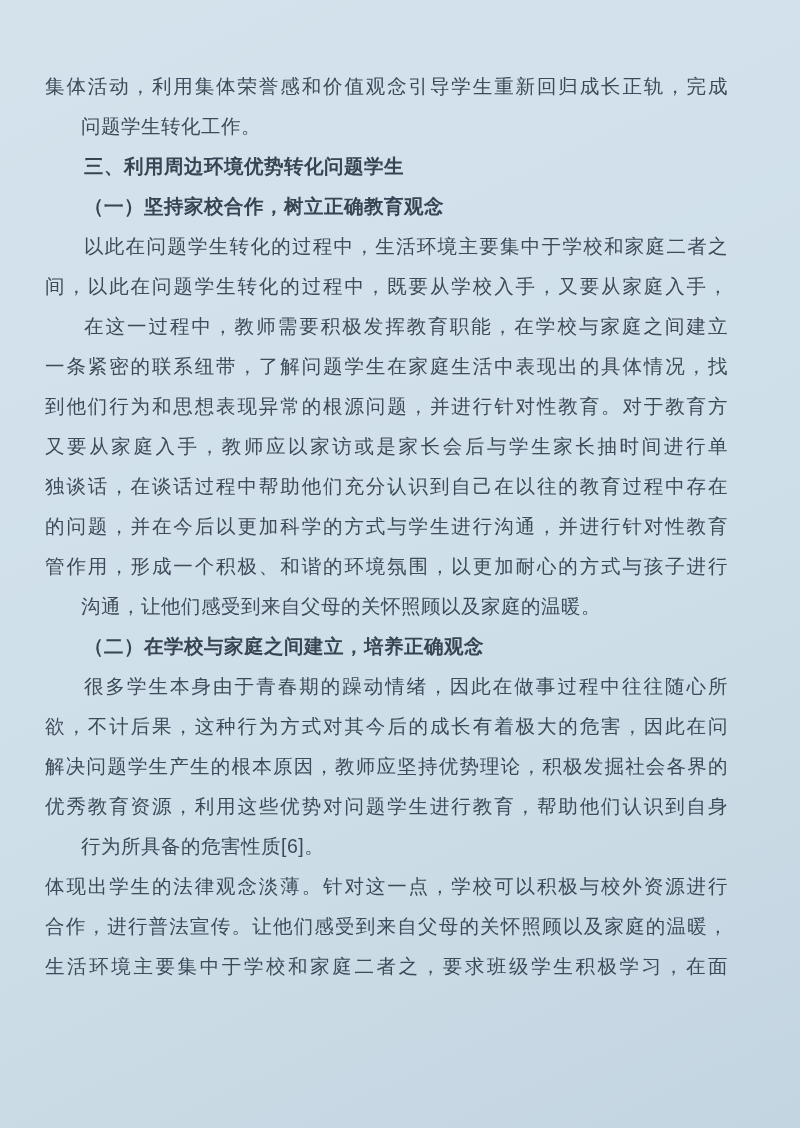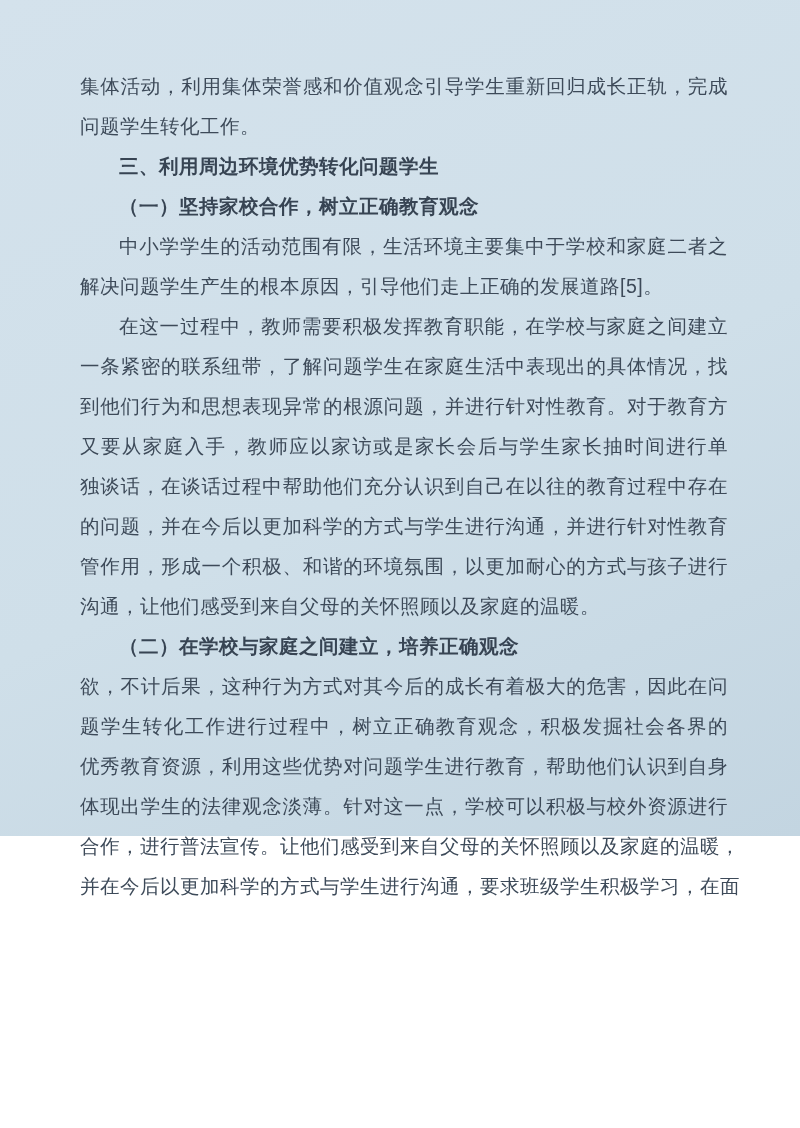--- a/index.html
+++ b/index.html
@@ -8,68 +8,71 @@
   }
   body {
     width: 800px;
     height: 1128px;
     overflow: hidden;
     font-family: "Liberation Sans", sans-serif;
   }
   .page {
     box-sizing: border-box;
     width: 800px;
-    height: 836px;
-    padding: 66px 72px 0 80px;
+    height: 1128px;
+    padding: 66px 72px 0 45px;
     background: linear-gradient(155deg, #d4e2ec 0%, #cfdfe9 55%, #c3d5e1 100%);
   }
   .line {
     height: 40px;
     line-height: 40px;
     font-size: 19.5px;
     color: #3d4a59;
     text-align: justify;
     text-align-last: justify;
     text-justify: inter-character;
     white-space: nowrap;
     letter-spacing: 0.5px;
   }
   .line.end {
     text-align: center;
     text-align-last: left;
+    margin-left: 36px;
   }
   .line.indent {
     text-indent: 39px;
   }
   .line.heading {
     font-weight: 700;
     text-align: left;
     text-align-last: left;
     text-indent: 39px;
     color: #374453;
   }
 </style>
 </head>
 <body>
 
 <div class="page">
   <div class="line">集体活动，利用集体荣誉感和价值观念引导学生重新回归成长正轨，完成</div>
   <div class="line end">问题学生转化工作。</div>
   <div class="line heading">三、利用周边环境优势转化问题学生</div>
   <div class="line heading">（一）坚持家校合作，树立正确教育观念</div>
-  <div class="line indent">中小学学生的活动范围有限，生活环境主要集中于学校和家庭二者之</div>
-  <div class="line end">解决问题学生产生的根本原因，引导他们走上正确的发展道路[5]。</div>
+  <div class="line indent">以此在问题学生转化的过程中，生活环境主要集中于学校和家庭二者之</div>
+  <div class="line">间，以此在问题学生转化的过程中，既要从学校入手，又要从家庭入手，</div>
   <div class="line indent">在这一过程中，教师需要积极发挥教育职能，在学校与家庭之间建立</div>
   <div class="line">一条紧密的联系纽带，了解问题学生在家庭生活中表现出的具体情况，找</div>
   <div class="line">到他们行为和思想表现异常的根源问题，并进行针对性教育。对于教育方</div>
   <div class="line">又要从家庭入手，教师应以家访或是家长会后与学生家长抽时间进行单</div>
   <div class="line">独谈话，在谈话过程中帮助他们充分认识到自己在以往的教育过程中存在</div>
   <div class="line">的问题，并在今后以更加科学的方式与学生进行沟通，并进行针对性教育</div>
   <div class="line">管作用，形成一个积极、和谐的环境氛围，以更加耐心的方式与孩子进行</div>
   <div class="line end">沟通，让他们感受到来自父母的关怀照顾以及家庭的温暖。</div>
   <div class="line heading">（二）在学校与家庭之间建立，培养正确观念</div>
+  <div class="line indent">很多学生本身由于青春期的躁动情绪，因此在做事过程中往往随心所</div>
   <div class="line">欲，不计后果，这种行为方式对其今后的成长有着极大的危害，因此在问</div>
-  <div class="line">题学生转化工作进行过程中，树立正确教育观念，积极发掘社会各界的</div>
+  <div class="line">解决问题学生产生的根本原因，教师应坚持优势理论，积极发掘社会各界的</div>
   <div class="line">优秀教育资源，利用这些优势对问题学生进行教育，帮助他们认识到自身</div>
+  <div class="line end">行为所具备的危害性质[6]。</div>
   <div class="line">体现出学生的法律观念淡薄。针对这一点，学校可以积极与校外资源进行</div>
   <div class="line">合作，进行普法宣传。让他们感受到来自父母的关怀照顾以及家庭的温暖，</div>
-  <div class="line">并在今后以更加科学的方式与学生进行沟通，要求班级学生积极学习，在面</div>
+  <div class="line">生活环境主要集中于学校和家庭二者之，要求班级学生积极学习，在面</div>
 </div>
 
 </body></html>

